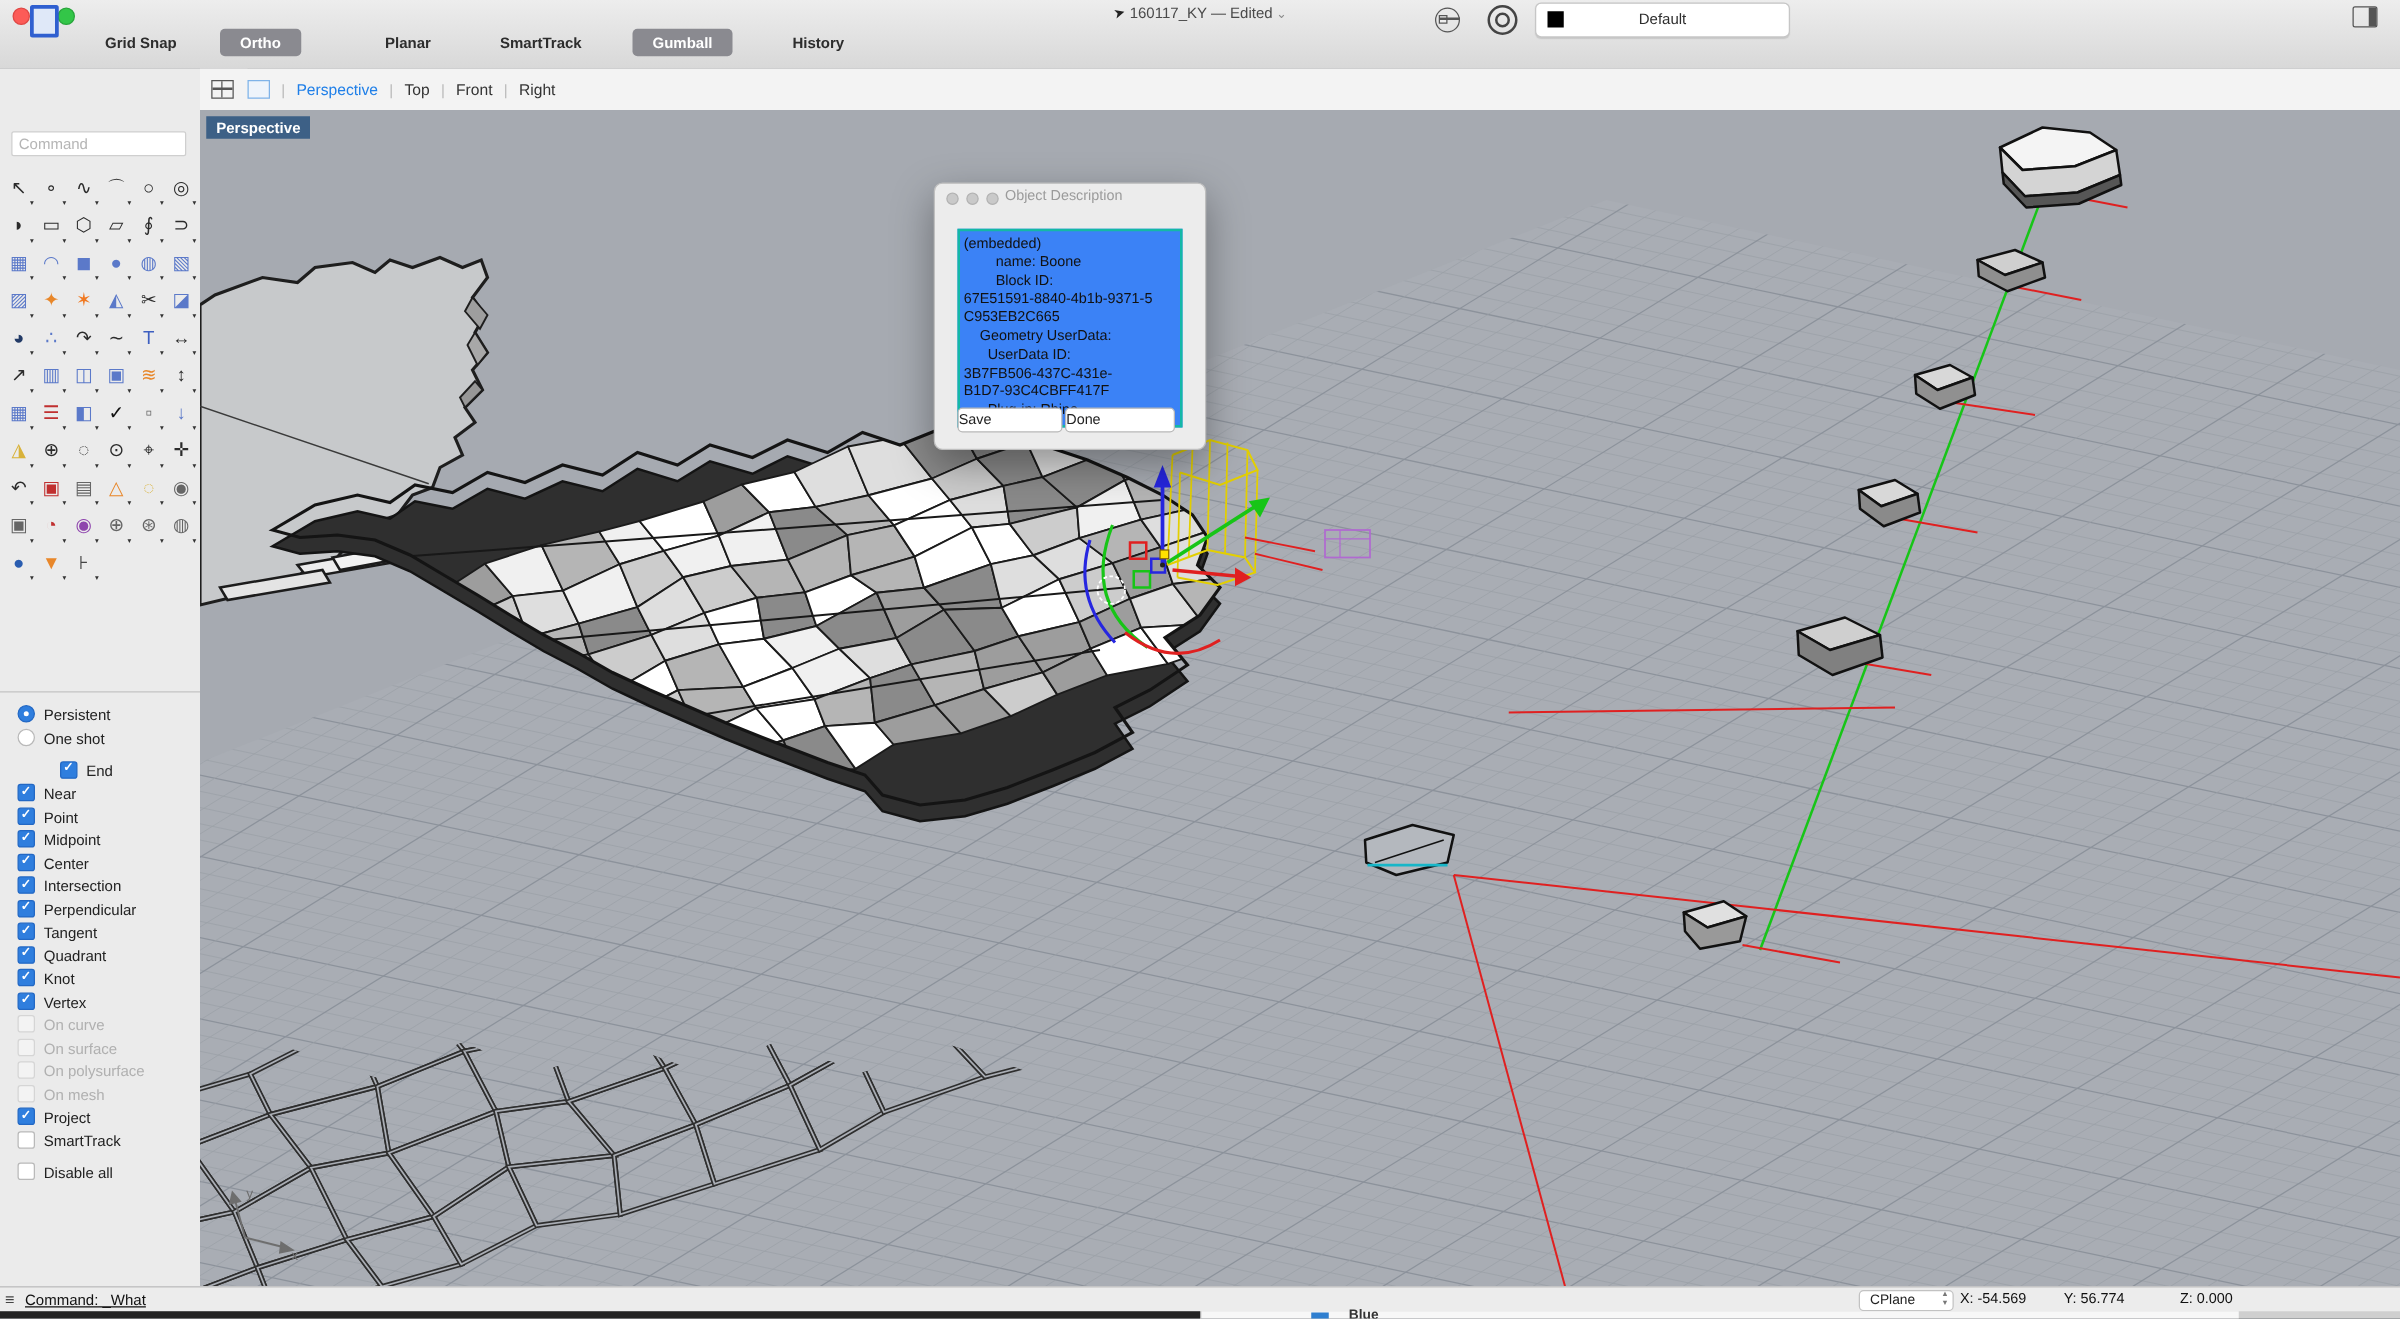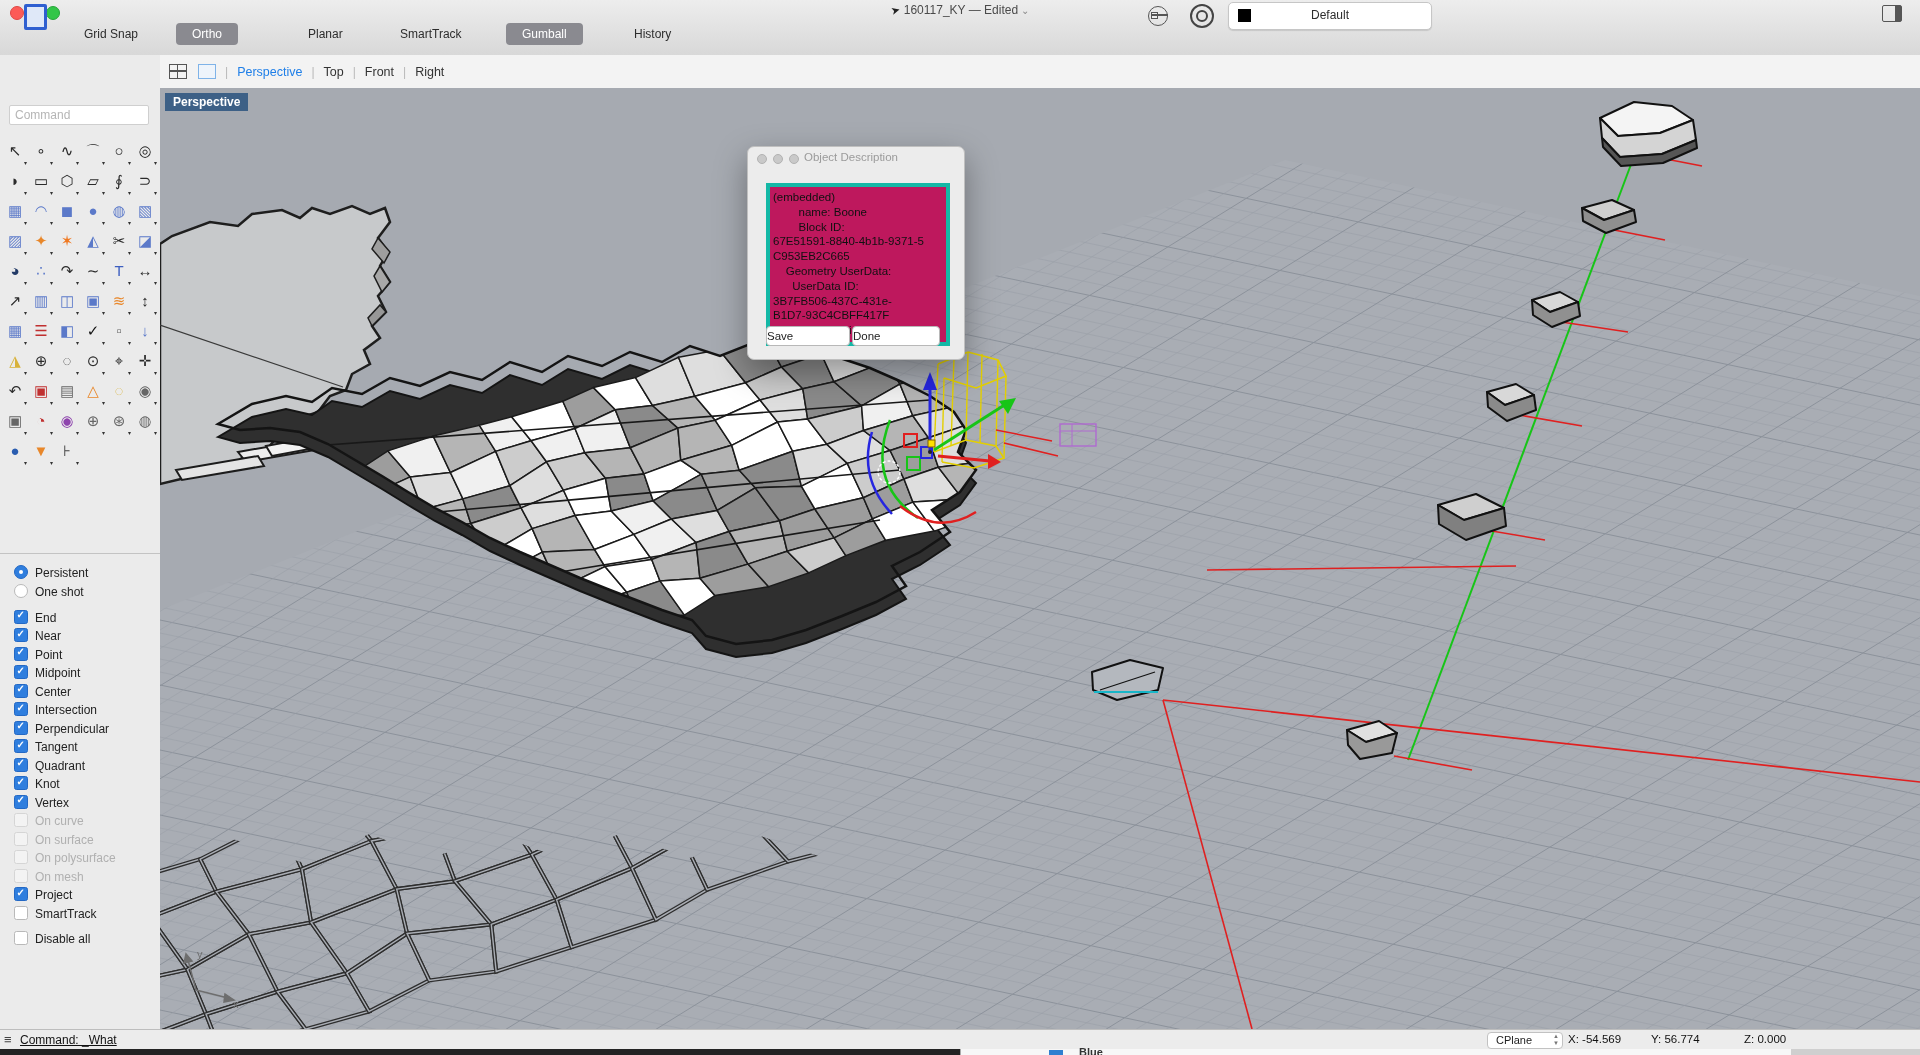--- a/index.html
+++ b/index.html
@@ -10,21 +10,21 @@
           background:linear-gradient(#ededed,#d8d8d8);border-bottom:1px solid #a8a8a8;}
   .tlight{position:absolute;top:6px;width:12px;height:12px;border-radius:50%;}
   .tl-close{left:10px;background:#fc5b57;border:1px solid #df4744;}
   .tl-min{left:28px;background:#fdbe3f;border:1px solid #de9f34;}
   .tl-zoom{left:46px;background:#33c648;border:1px solid #27a53a;}
   .win-title{position:absolute;top:3px;left:0;width:100%;text-align:center;font-size:12px;color:#4a4a4a;}
   .win-title .cursor-glyph{display:inline-block;transform:rotate(-15deg);font-size:11px;margin-right:4px;color:#222;}
   .chev{color:#8a8a8a;font-size:10px;margin-left:3px;}
   .toolbar-row{position:absolute;left:0;top:18px;width:1920px;height:34px;}
   .app-icon{position:absolute;left:24px;top:4px;width:17px;height:20px;border:3px solid #2f5fd0;border-radius:2px;background:#dfe8f8;}
-  .tbtn{position:absolute;top:5px;height:22px;line-height:22px;font-size:12px;font-weight:normal;color:#2d2d2d;white-space:nowrap;}
+  .tbtn{position:absolute;top:5px;height:22px;line-height:22px;font-size:12px;font-weight:bold;color:#2d2d2d;white-space:nowrap;}
   .tbtn.on{background:#8a8a90;color:#fff;border-radius:4px;padding:0 16px;}
   .tbtn:nth-child(1){left:84px;}
   .tbtn:nth-child(2){left:176px;}
   .tbtn:nth-child(3){left:308px;}
   .tbtn:nth-child(4){left:400px;}
   .tbtn:nth-child(5){left:506px;}
   .tbtn:nth-child(6){left:634px;}
   .hist-icon{position:absolute;left:1148px;top:6px;width:18px;height:18px;border:1.5px solid #555;border-radius:50%;}
   .hist-icon::after{content:"";position:absolute;left:3px;top:7px;width:16px;height:2px;background:#555;}
   .hist-icon::before{content:"";position:absolute;left:2px;top:5px;width:5px;height:5px;border:1.5px solid #555;background:#eee;}
@@ -40,21 +40,21 @@
   .sidebar{position:absolute;left:0;top:55px;width:160px;height:974px;background:#ebebeb;border-right:1px solid #9f9f9f;padding-left:38px;}
   .cmd-input{position:absolute;left:9px;top:50px;width:128px;height:16px;border:1px solid #cfcfcf;border-radius:2px;
              background:#fff;font-size:12px;color:#333;padding:1px 5px;font-family:"Liberation Sans",sans-serif;}
   .cmd-input::placeholder{color:#b5b5b5;}
   .palette{position:absolute;left:2px;top:82px;width:156px;display:grid;grid-template-columns:repeat(6,26px);grid-auto-rows:30px;}
   .pcell{position:relative;width:26px;height:30px;text-align:center;line-height:28px;font-size:15px;cursor:default;}
   .pcell::after{content:"▾";position:absolute;right:1px;bottom:1px;font-size:6px;color:#333;line-height:6px;}
   .osnap-divider{position:absolute;left:0;top:498px;width:100%;height:1px;background:#c3c3c3;}
   .osnap{position:absolute;left:14px;top:508px;width:146px;}
   .orow{position:relative;height:18px;margin-bottom:0.5px;white-space:nowrap;}
-  .orow.mt{margin-top:8px;}
+  .orow.mt{margin-top:8px;margin-left:34px;}
   .orow.gap{margin-top:7px;}
   .radio{display:inline-block;width:12px;height:12px;border-radius:50%;background:#fff;border:1px solid #b9b9b9;vertical-align:-2px;margin-right:7px;}
   .radio.sel{background:#2f7ede;border-color:#2368c4;position:relative;}
   .radio.sel::after{content:"";position:absolute;left:4px;top:4px;width:4px;height:4px;border-radius:50%;background:#fff;}
   .cbox{display:inline-block;width:12px;height:12px;border-radius:2.5px;background:#fff;border:1px solid #b9b9b9;vertical-align:-2px;margin-right:7px;position:relative;}
   .cbox.checked{background:#2f7ede;border-color:#2368c4;}
   .cbox.checked::after{content:"✓";position:absolute;left:1.5px;top:-1.5px;font-size:10px;color:#fff;font-weight:bold;}
   .cbox.disabled{border-color:#d5d5d5;background:#f3f3f3;}
   .olabel{font-size:12px;color:#222;}
   .olabel.dis{color:#b0b0b0;}
@@ -71,21 +71,21 @@
   .vtab.on{color:#1f7fe8;}
   
   .viewport{position:absolute;left:160px;top:88px;width:1760px;height:941px;overflow:hidden;background:#a6aab1;}
   .vp-label{position:absolute;left:5px;top:5px;background:#3d6086;color:#fff;font-weight:bold;font-size:12px;padding:2px 8px;z-index:5;}
   
   .dialog{position:absolute;left:747px;top:146px;width:216px;height:212px;background:#ececec;border:1px solid #bfbfbf;
           border-radius:7px;box-shadow:0 12px 32px rgba(0,0,0,.35);z-index:20;}
   .ddot{position:absolute;top:7px;width:8px;height:8px;border-radius:50%;background:#cicici;background:#c9c9c9;border:1px solid #b2b2b2;}
   .ddot1{left:9px;}.ddot2{left:25px;}.ddot3{left:41px;}
   .dtitle{position:absolute;top:4px;left:56px;font-size:11.5px;color:#9b9b9b;}
-  .dcontent{position:absolute;left:18px;top:36px;width:171px;height:134px;background:#be185d;border:4px solid #14b8a6;
+  .dcontent{position:absolute;left:18px;top:36px;width:171px;height:134px;background:#3b82f6;border:2px solid #14b8a6;
             overflow:hidden;padding:3px 2px 18px 3px;}
   .dline{font-size:11.5px;line-height:14.8px;color:#111;white-space:pre;}
   .dbtn{position:absolute;top:179px;height:18px;background:#fff;border:1px solid #b8b8b8;border-radius:4px;
         font-size:11.5px;color:#222;text-align:left;line-height:18px;}
   .dbtn-save{left:18px;width:82px;}
   .dbtn-done{left:104px;width:86px;}
   
   .statusbar{position:absolute;left:0;top:1029px;width:1920px;height:20px;background:#ececec;border-top:1px solid #bdbdbd;}
   .sb-menu{position:absolute;left:4px;top:2px;font-size:13px;color:#444;}
   .sb-cmd{position:absolute;left:20px;top:3px;font-size:12px;color:#111;text-decoration:underline;}

